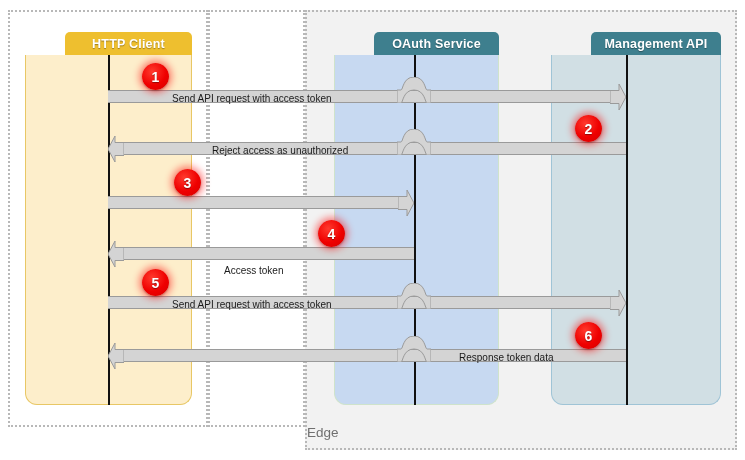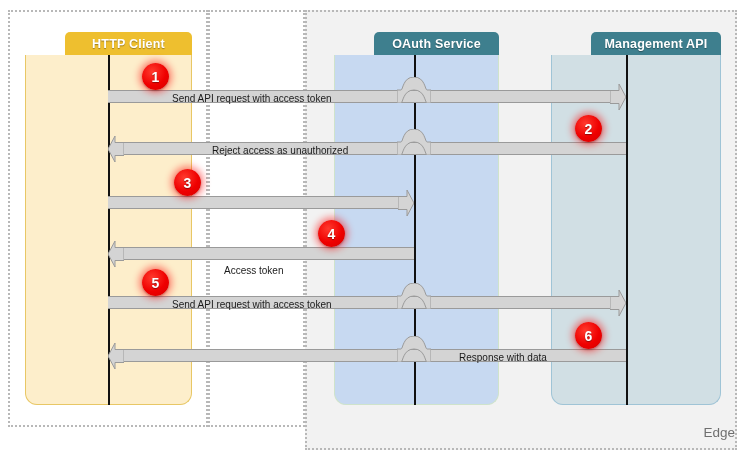--- a/index.html
+++ b/index.html
@@ -19,21 +19,21 @@
     box-sizing:border-box;
     background:transparent;
   }
   .edge-pool{
     background:#f2f2f2;
   }
   .edge-label{
     position:absolute;
     left:0;right:0;
     bottom:8px;
-    text-align:right;
+    text-align:left;
     font-size:13.5px;
     color:#6f6f6f;
     font-family:"Liberation Sans", sans-serif;
   }
 
   
   .lane{
     position:absolute;
     box-sizing:border-box;
     border-radius:0 0 12px 12px;
@@ -166,15 +166,15 @@
     </svg>
     <div class="abs msg-label" style="left: 172px; top: 298px; z-index: 30;">Send API request with access token</div>
     <div class="badge" style="left: 142px; top: 269px;">5</div>
     <div class="abs msg" style="left: 124px; top: 349px; width: 502px; background: rgb(212, 212, 212); border-top-color: rgb(154, 154, 154); border-bottom-color: rgb(154, 154, 154);"></div>
     <svg class="abs head-svg" width="16" height="30" style="left: 108px; top: 340.5px;">
       <polygon points="16,8.5 7,8.5 7,2 0,15 7,28 7,21.5 16,21.5" fill="#d4d4d4" stroke="#9a9a9a" stroke-width="1" stroke-linejoin="miter"></polygon>
     </svg>
     <svg class="abs hop" width="34" height="26" style="left: 397px; top: 336px; z-index: 20;">
       <path d="M0,13 L4,13 C6,13 6,0 17,0 C28,0 28,13 30,13 L34,13 L34,26 L30,26 C28,26 28,13 17,13 C6,13 6,26 4,26 L0,26 Z" fill="#d4d4d4" stroke="#9a9a9a" stroke-width="1"></path>
     </svg>
-    <div class="abs msg-label" style="left: 459px; top: 351px; z-index: 30;">Response with data</div>
+    <div class="abs msg-label" style="left: 459px; top: 351px; z-index: 30;">Response token data</div>
     <div class="badge" style="left: 575px; top: 322px;">6</div>
   </div>
 
 </body></html>

